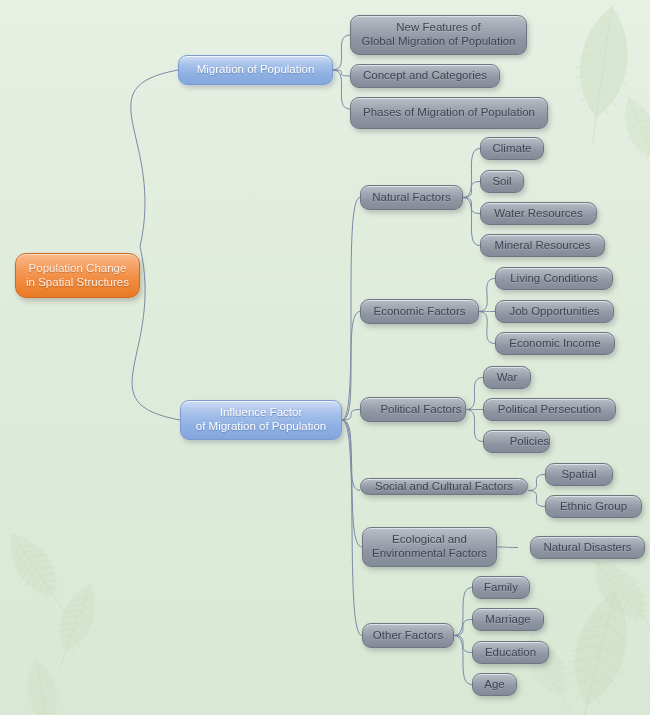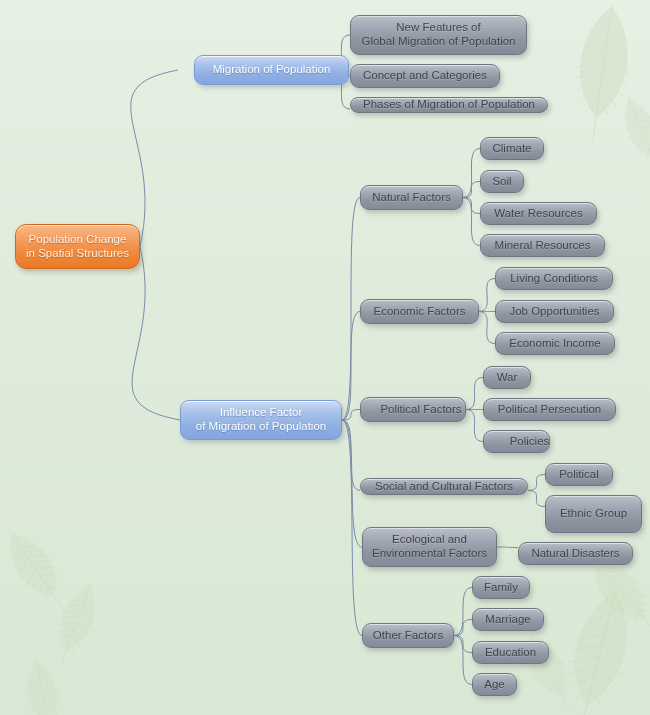--- a/index.html
+++ b/index.html
@@ -45,20 +45,21 @@
   .node.root {
     color: #fdf0e6;
     font-size: 11.5px;
     border: 1px solid #d2671d;
     border-radius: 11px;
     background: linear-gradient(180deg,
                 #f9b98a 0%, #f5a266 28%, #f08a3e 62%, #e97a26 100%);
     box-shadow: inset 0 1px 0 rgba(255,255,255,.55),
                 2px 3px 5px rgba(90,80,60,.30);
     text-shadow: 0 1px 1px rgba(150,70,15,.55);
+    margin-top: 29px;
   }
   
   .node.blue {
     color: #ffffff;
     font-size: 11.5px;
     border: 1px solid #7b9ad4;
     background: linear-gradient(180deg,
                 #cddcf4 0%, #a8c2ea 30%, #8fb0e2 65%, #84a6dd 100%);
     box-shadow: inset 0 1px 0 rgba(255,255,255,.75),
                 2px 3px 5px rgba(90,95,110,.28);
@@ -279,46 +280,46 @@
       <path d="M342,420 C360,420 344,635.5 362,635.5" stroke="#7b8aa6" stroke-width="1" fill="none"></path>
       <path d="M454,635.5 C472,635.5 454,587.5 472,587.5" stroke="#7b8aa6" stroke-width="1" fill="none"></path>
       <path d="M454,635.5 C472,635.5 454,619.5 472,619.5" stroke="#7b8aa6" stroke-width="1" fill="none"></path>
       <path d="M454,635.5 C472,635.5 454,652.5 472,652.5" stroke="#7b8aa6" stroke-width="1" fill="none"></path>
       <path d="M454,635.5 C472,635.5 454,684.5 472,684.5" stroke="#7b8aa6" stroke-width="1" fill="none"></path>
     </svg>
 
   <div id="nodes">
       <div class="node root" style="left: 15px; top: 224px; width: 125px; height: 45px;">Population Change
 in Spatial Structures</div>
-      <div class="node blue" style="left: 178px; top: 55px; width: 155px; height: 30px; margin-left: 16px;">Migration of Population</div>
+      <div class="node blue" style="left: 178px; top: 55px; width: 155px; height: 30px;">Migration of Population</div>
       <div class="node grey" style="left: 350px; top: 15px; width: 177px; height: 40px;">New Features of
 Global Migration of Population</div>
       <div class="node grey" style="left: 350px; top: 64px; width: 150px; height: 24px; border-radius: 9px;">Concept and Categories</div>
-      <div class="node grey" style="left: 350px; top: 97px; width: 198px; height: 16px;">Phases of Migration of Population</div>
+      <div class="node grey" style="left: 350px; top: 97px; width: 198px; height: 32px;">Phases of Migration of Population</div>
       <div class="node blue" style="left: 180px; top: 400px; width: 162px; height: 40px;">Influence Factor
 of Migration of Population</div>
       <div class="node grey" style="left: 360px; top: 185px; width: 103px; height: 25px;">Natural Factors</div>
       <div class="node grey" style="left: 480px; top: 137px; width: 64px; height: 23px;">Climate</div>
       <div class="node grey" style="left: 480px; top: 170px; width: 44px; height: 23px;">Soil</div>
       <div class="node grey" style="left: 480px; top: 202px; width: 117px; height: 23px;">Water Resources</div>
       <div class="node grey" style="left: 480px; top: 234px; width: 125px; height: 23px;">Mineral Resources</div>
       <div class="node grey" style="left: 360px; top: 299px; width: 119px; height: 25px;">Economic Factors</div>
       <div class="node grey" style="left: 495px; top: 267px; width: 118px; height: 23px;">Living Conditions</div>
       <div class="node grey" style="left: 495px; top: 300px; width: 119px; height: 23px;">Job Opportunities</div>
       <div class="node grey" style="left: 495px; top: 332px; width: 120px; height: 23px;">Economic Income</div>
       <div class="node grey" style="left: 360px; top: 397px; width: 106px; height: 25px; padding-left: 16px;">Political Factors</div>
       <div class="node grey" style="left: 483px; top: 366px; width: 48px; height: 23px;">War</div>
       <div class="node grey" style="left: 483px; top: 398px; width: 133px; height: 23px;">Political Persecution</div>
       <div class="node grey" style="left: 483px; top: 430px; width: 67px; height: 23px; padding-left: 26px;">Policies</div>
       <div class="node grey" style="left: 360px; top: 478px; width: 168px; height: 17px;">Social and Cultural Factors</div>
-      <div class="node grey" style="left: 545px; top: 463px; width: 68px; height: 23px;">Political</div>
-      <div class="node grey" style="left: 545px; top: 495px; width: 97px; height: 38px;">Ethnic Group</div>
+      <div class="node grey" style="left: 545px; top: 463px; width: 68px; height: 23px;">Spatial</div>
+      <div class="node grey" style="left: 545px; top: 495px; width: 97px; height: 23px;">Ethnic Group</div>
       <div class="node grey" style="left: 362px; top: 527px; width: 135px; height: 40px;">Ecological and
 Environmental Factors</div>
-      <div class="node grey" style="left: 518px; top: 536px; width: 115px; height: 23px; margin-top: 6px;">Natural Disasters</div>
+      <div class="node grey" style="left: 530px; top: 536px; width: 115px; height: 23px;">Natural Disasters</div>
       <div class="node grey" style="left: 362px; top: 623px; width: 92px; height: 25px;">Other Factors</div>
       <div class="node grey" style="left: 472px; top: 576px; width: 58px; height: 23px;">Family</div>
       <div class="node grey" style="left: 472px; top: 608px; width: 72px; height: 23px;">Marriage</div>
       <div class="node grey" style="left: 472px; top: 641px; width: 77px; height: 23px;">Education</div>
       <div class="node grey" style="left: 472px; top: 673px; width: 45px; height: 23px;">Age</div>
     </div>
 
 </div>
 
 </body></html>

